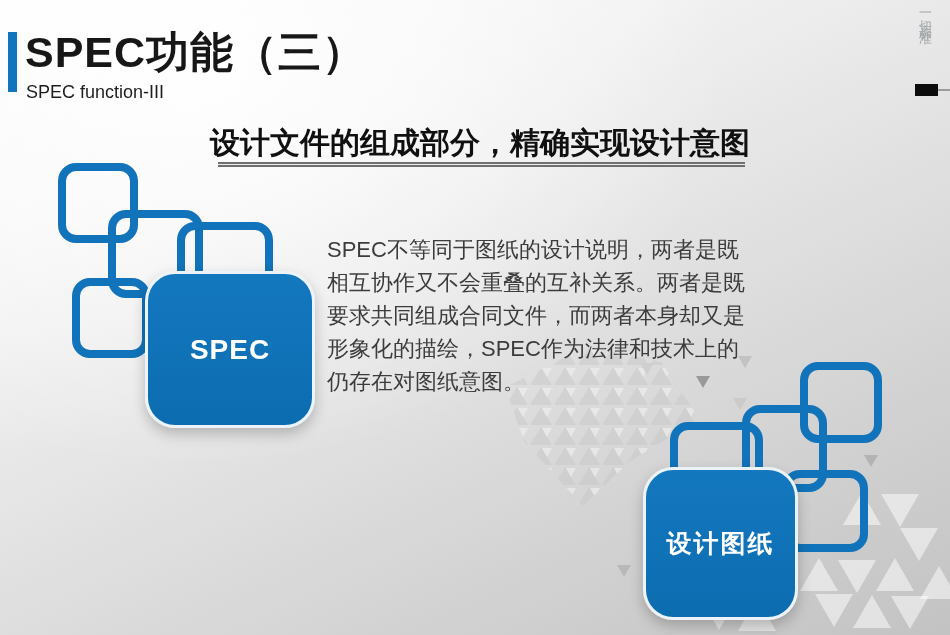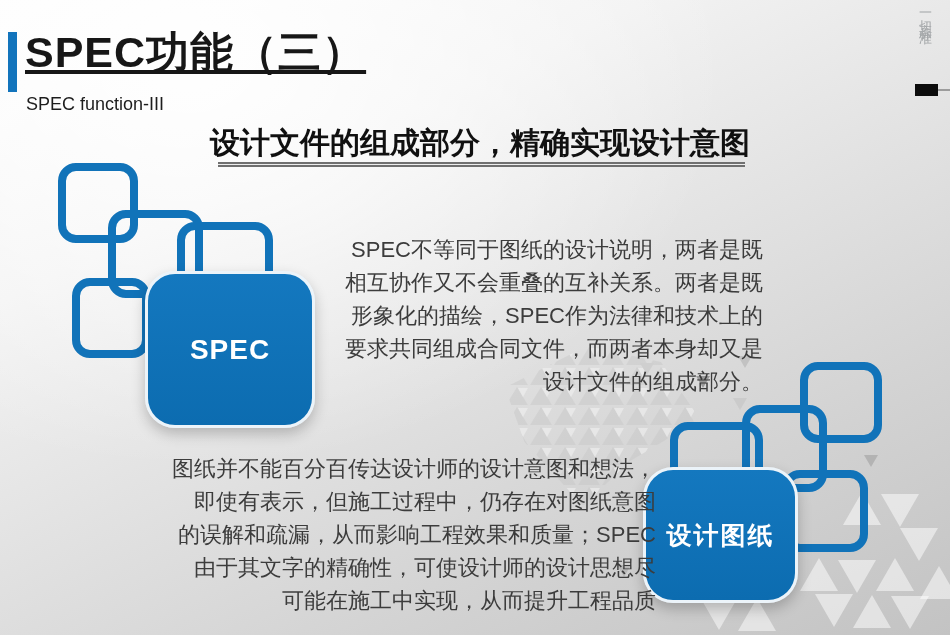--- a/index.html
+++ b/index.html
@@ -5,41 +5,41 @@
   html,body{margin:0;padding:0;background:#ffffff;}
   .slide{
     position:relative;width:950px;height:635px;overflow:hidden;
     font-family:"Liberation Sans","DejaVu Sans",sans-serif;
     background:
       radial-gradient(ellipse at 20% 10%, rgba(255,255,255,0.95), rgba(255,255,255,0) 50%),
       linear-gradient(155deg,#fdfdfd 0%,#f2f2f2 28%,#e2e2e2 52%,#d2d2d2 76%,#c3c3c3 100%);
   }
   
   .accent-bar{position:absolute;left:8px;top:32px;width:9px;height:60px;background:#1274bc;}
-  .page-title{position:absolute;left:25px;top:24px;font-size:43px;font-weight:600;color:#171717;letter-spacing:1px;white-space:nowrap;text-decoration:underline;}
-  .page-subtitle{position:absolute;left:26px;top:94px;font-size:18px;font-weight:400;color:#1d1d1d;white-space:nowrap;}
+  .page-title{position:absolute;left:25px;top:24px;font-size:43px;font-weight:600;color:#171717;letter-spacing:1px;white-space:nowrap;}
+  .page-subtitle{position:absolute;left:26px;top:82px;font-size:18px;font-weight:400;color:#1d1d1d;white-space:nowrap;}
   
   .vertical-text{position:absolute;left:916px;top:5px;writing-mode:vertical-rl;font-size:13px;color:#a4a7a9;letter-spacing:4px;}
   .side-marker{position:absolute;left:915px;top:84px;width:23px;height:12px;background:#0c0c0c;}
   .side-line{position:absolute;left:938px;top:89px;width:12px;height:2px;background:#9c9c9c;}
   
   .section-heading{position:absolute;left:200px;top:123px;width:560px;text-align:center;font-size:30px;font-weight:700;color:#101010;white-space:nowrap;}
   .heading-underline{position:absolute;left:218px;top:162px;width:527px;height:6px;
     background:linear-gradient(to bottom,#707070 0 28%,#ededed 28% 55%,#6f6f6f 55% 82%,rgba(0,0,0,0) 82%);}
   
   .chain{position:absolute;border:8px solid #1173b9;border-radius:18px;background:transparent;z-index:1;}
   .solid-box{position:absolute;z-index:2;box-sizing:border-box;border:3px solid rgba(255,255,255,0.92);
     border-radius:30px;background:linear-gradient(180deg,#1478bf,#0c6cb0);
     display:flex;align-items:center;justify-content:center;color:#ffffff;font-weight:700;
     box-shadow:0 6px 14px rgba(0,0,0,0.22);}
   .spec-box{left:145px;top:271px;width:170px;height:157px;font-size:28px;letter-spacing:1px;}
-  .drawing-box{left:643px;top:467px;width:155px;height:136px;font-size:25px;letter-spacing:2px;}
+  .drawing-box{left:643px;top:467px;width:155px;height:153px;font-size:25px;letter-spacing:2px;}
   
   .para{position:absolute;z-index:3;font-size:22px;line-height:33px;color:#3c3c3c;}
-  .para div{white-space:nowrap;text-align:right;}
+  .para div{white-space:nowrap;}
   .spec-paragraph{left:327px;top:233px;width:436px;}
   .drawing-paragraph{left:146px;top:452px;width:510px;}
   
   .t-up{position:absolute;width:0;height:0;z-index:0;
     border-left:var(--s,19px) solid transparent;border-right:var(--s,19px) solid transparent;
     border-bottom:var(--h,33px) solid var(--c,rgba(255,255,255,0.5));}
   .t-down{position:absolute;width:0;height:0;z-index:0;
     border-left:var(--s,19px) solid transparent;border-right:var(--s,19px) solid transparent;
     border-top:var(--h,33px) solid var(--c,rgba(255,255,255,0.5));}
   .tri-field{position:absolute;left:505px;top:346px;z-index:0;opacity:.85;
@@ -103,26 +103,19 @@
   <div class="chain" style="left:742px;top:405px;width:69px;height:71px;"></div>
   <div class="chain" style="left:782px;top:470px;width:70px;height:66px;"></div>
   <div class="chain" style="left:670px;top:422px;width:77px;height:74px;"></div>
   <div class="solid-box drawing-box">
     <span>设计图纸</span>
   </div>
 
   <div class="para spec-paragraph">
     <div>SPEC不等同于图纸的设计说明，两者是既</div>
     <div>相互协作又不会重叠的互补关系。两者是既</div>
+    <div>要求共同组成合同文件，而两者本身却又是</div>
     <div>形象化的描绘，SPEC作为法律和技术上的</div>
-    <div>要求共同组成合同文件，而两者本身却又是</div>
-    <div>设计文件的组成部分。</div>
+    <div>仍存在对图纸意图。</div>
   </div>
 
-  <div class="para drawing-paragraph">
-    <div>图纸并不能百分百传达设计师的设计意图和想法，</div>
-    <div>即使有表示，但施工过程中，仍存在对图纸意图</div>
-    <div>的误解和疏漏，从而影响工程效果和质量；SPEC</div>
-    <div>由于其文字的精确性，可使设计师的设计思想尽</div>
-    <div>可能在施工中实现，从而提升工程品质</div>
-  </div>
 
 </div>
 
 </body></html>

